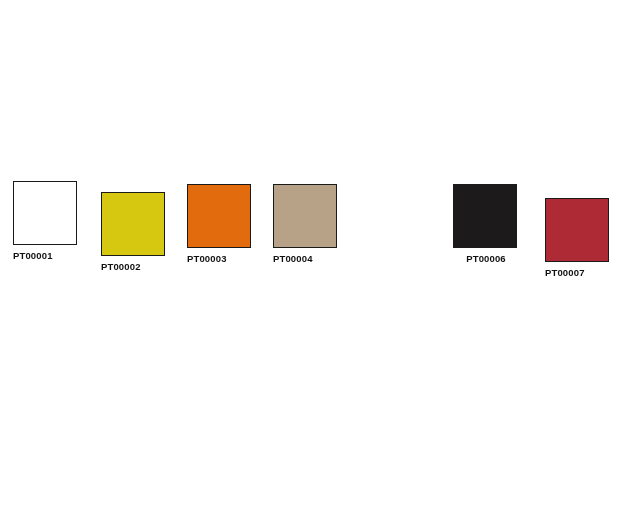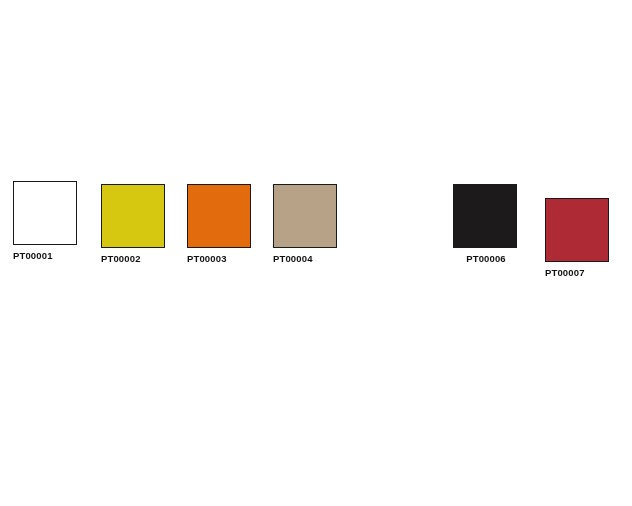--- a/index.html
+++ b/index.html
@@ -50,21 +50,21 @@
   }
 </style>
 </head>
 <body>
 
 <div id="swatch-board">
     <div class="swatch-cell" style="left: 13px; top: 181px;">
       <span class="swatch-chip" style="background-color: rgb(255, 255, 255); border-color: rgb(26, 26, 26);"></span>
       <span class="swatch-label" style="color: rgb(17, 17, 17);">PT00001</span>
     </div>
-    <div class="swatch-cell" style="left: 101px; top: 184px;">
+    <div class="swatch-cell" style="left: 101px; top: 192px;">
       <span class="swatch-chip" style="background-color: rgb(214, 200, 16); border-color: rgb(26, 26, 26);"></span>
       <span class="swatch-label" style="color: rgb(17, 17, 17);">PT00002</span>
     </div>
     <div class="swatch-cell" style="left: 187px; top: 184px;">
       <span class="swatch-chip" style="background-color: rgb(226, 108, 13); border-color: rgb(26, 26, 26);"></span>
       <span class="swatch-label" style="color: rgb(17, 17, 17);">PT00003</span>
     </div>
     <div class="swatch-cell" style="left: 273px; top: 184px;">
       <span class="swatch-chip" style="background-color: rgb(183, 162, 135); border-color: rgb(26, 26, 26);"></span>
       <span class="swatch-label" style="color: rgb(17, 17, 17);">PT00004</span>

